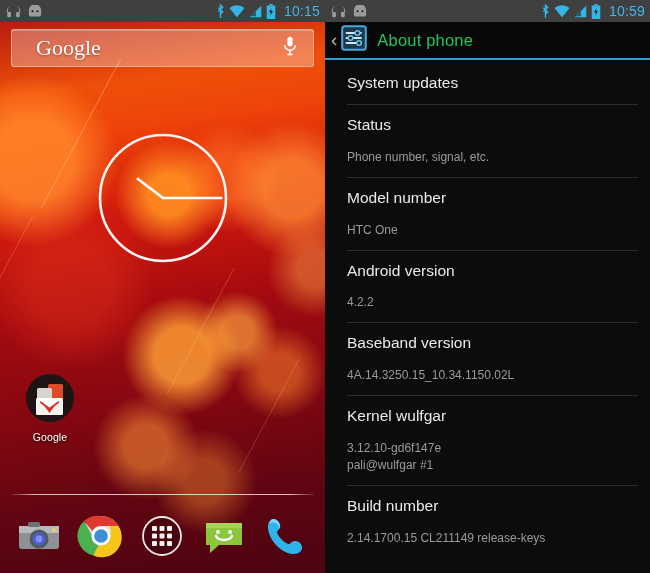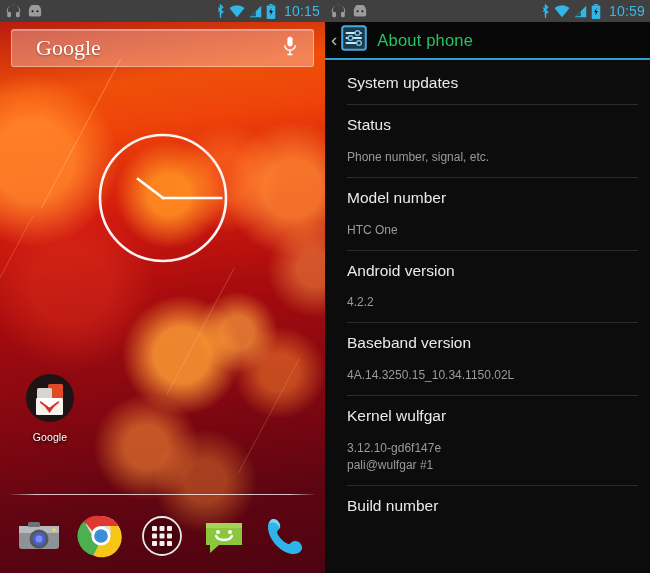--- a/index.html
+++ b/index.html
@@ -351,16 +351,19 @@
         </div>
         <div class="srow">
           <div class="srow-title">Kernel wulfgar</div>
           <div class="srow-sub">
             <div>3.12.10-gd6f147e</div>
             <div>pali@wulfgar #1</div>
           </div>
         </div>
         <div class="srow">
           <div class="srow-title">Build number</div>
+          <div class="srow-sub">
+            <div>2.14.1700.15 CL211149 release-keys</div>
+          </div>
         </div>
       </div>
   </div>
 </div>
 
 </body></html>

